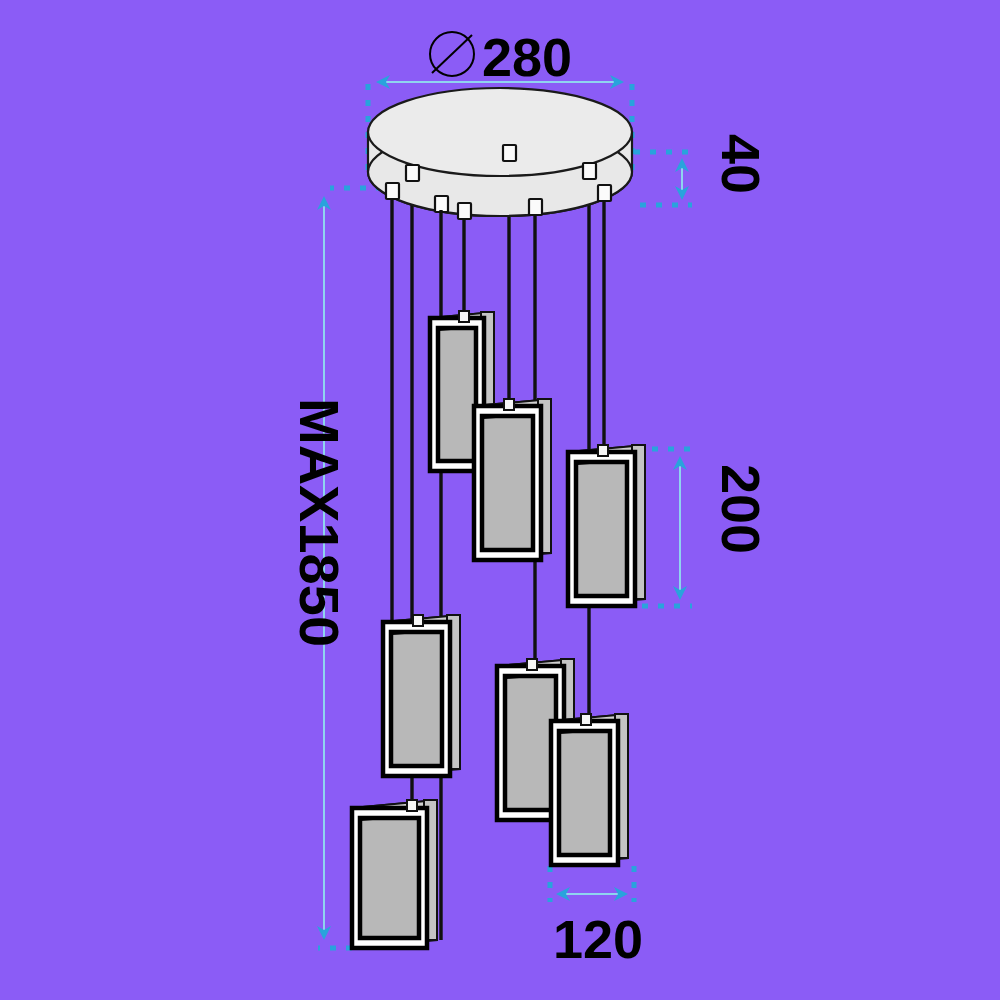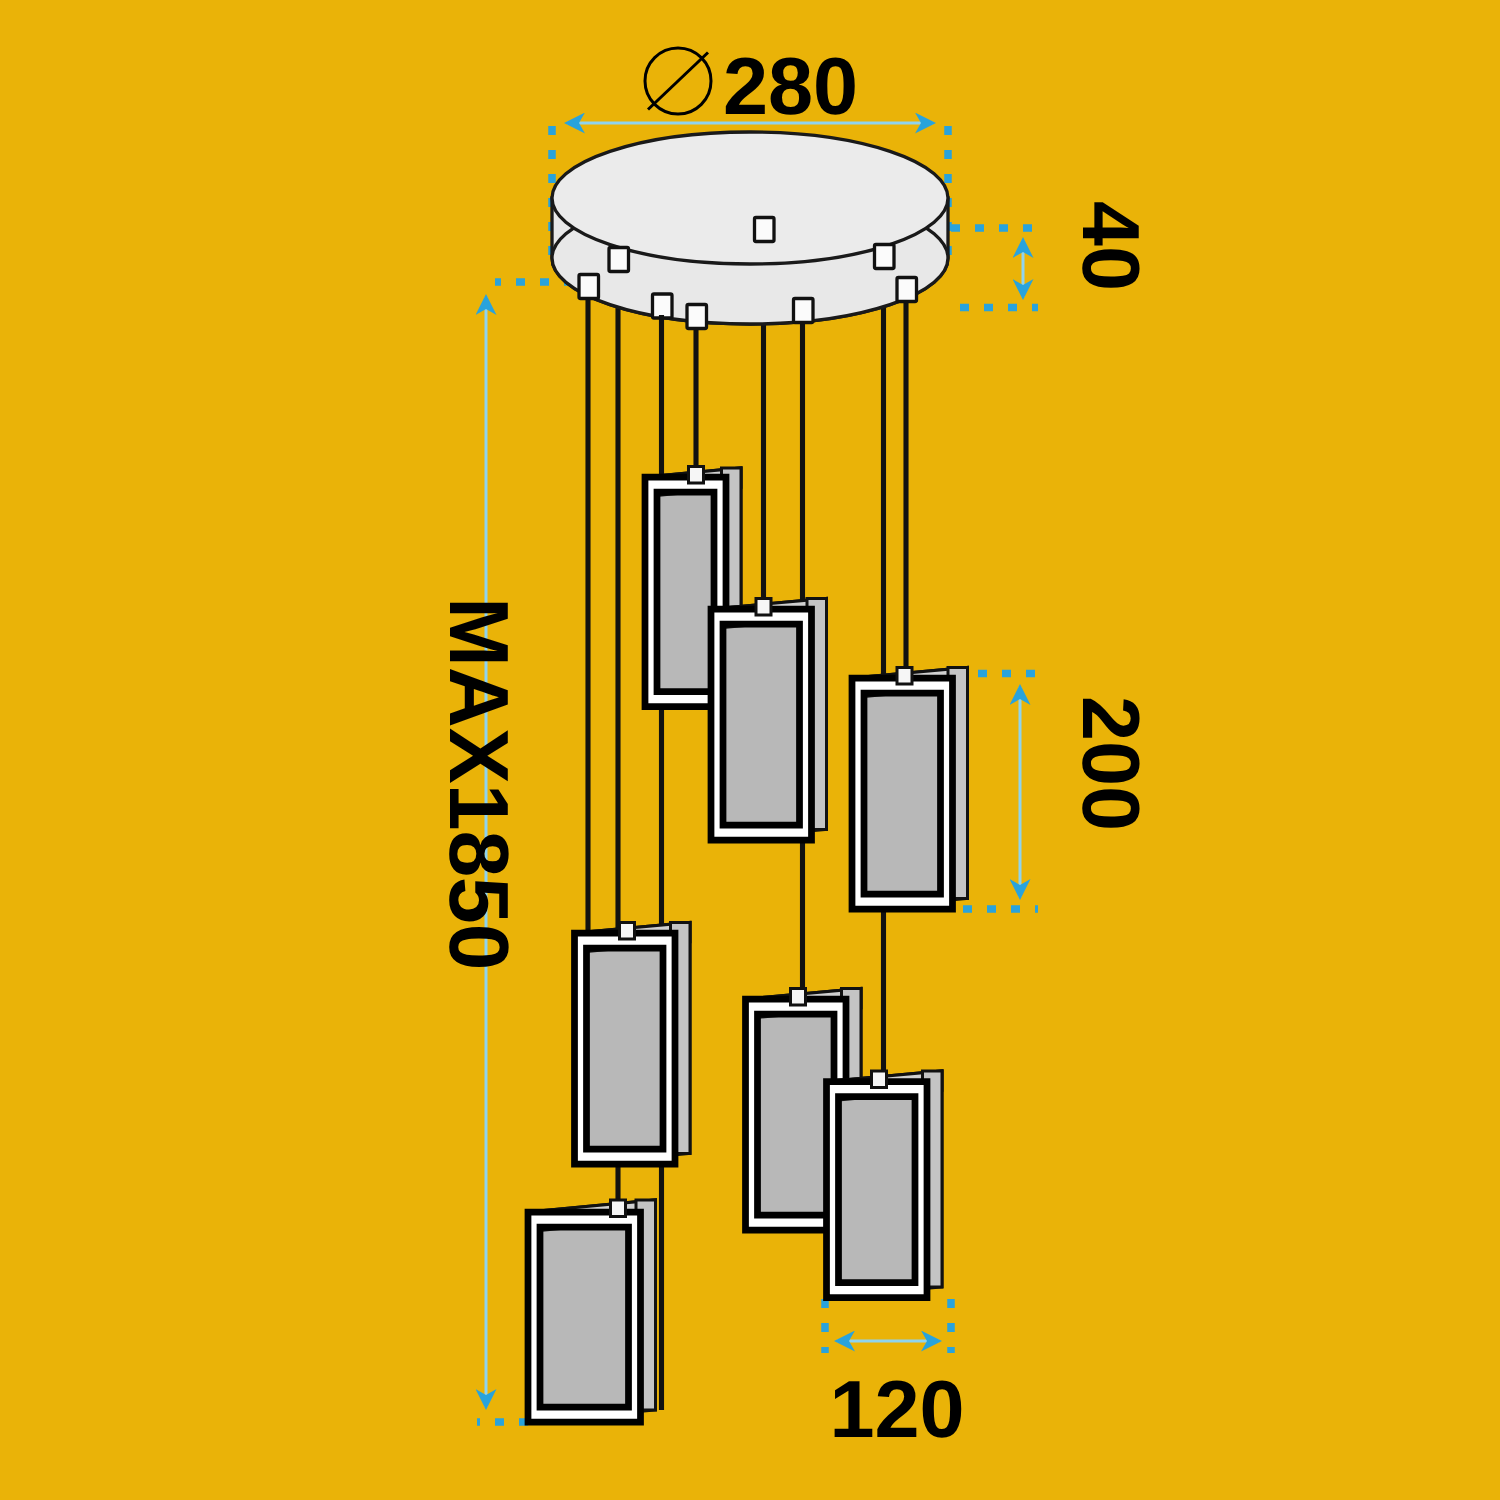--- a/index.html
+++ b/index.html
@@ -11,21 +11,21 @@
   body {
     width: 1000px;
     height: 1000px;
     font-family: "Liberation Sans", sans-serif;
     overflow: hidden;
   }
   #drawing-root {
     position: relative;
     width: 1000px;
     height: 1000px;
-    background: #eab308;
+    background: #8b5cf6;
   }
   svg#tech-drawing {
     display: block;
     width: 1000px;
     height: 1000px;
   }
   .dim-text {
     font-family: "Liberation Sans", sans-serif;
     font-weight: 700;
     fill: #000000;

